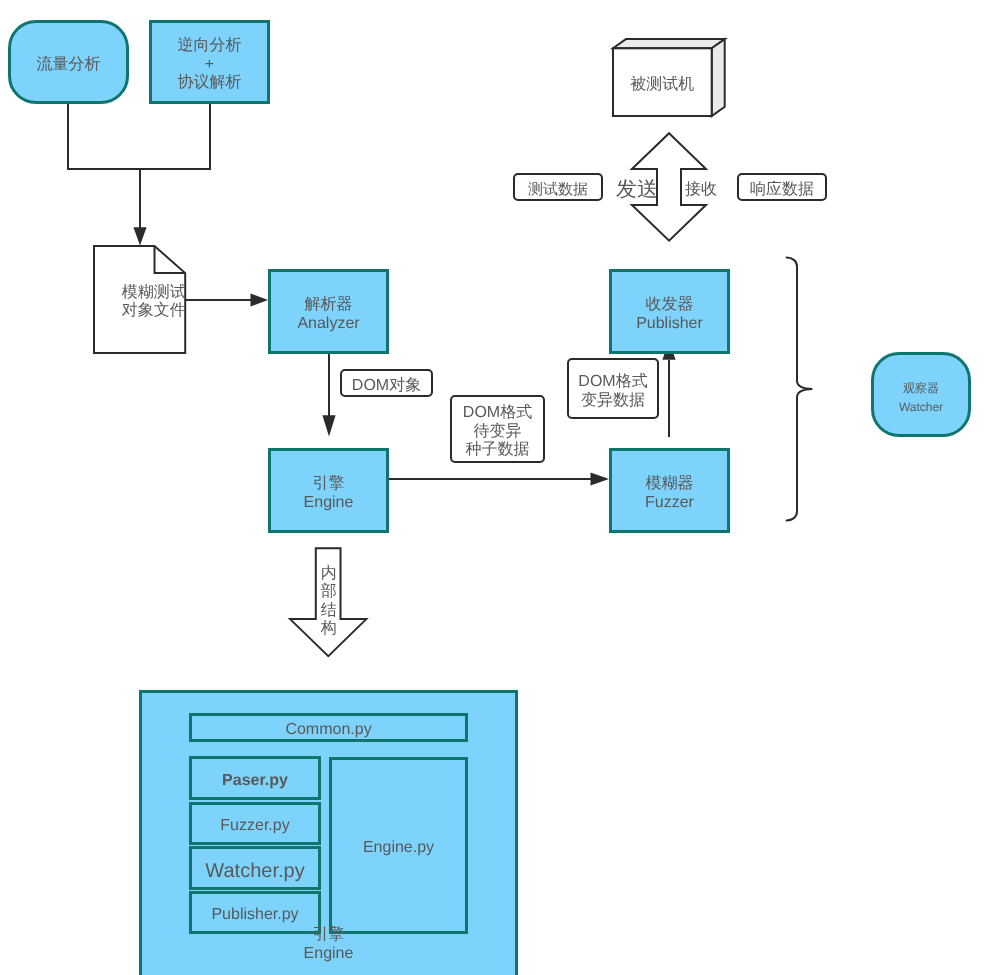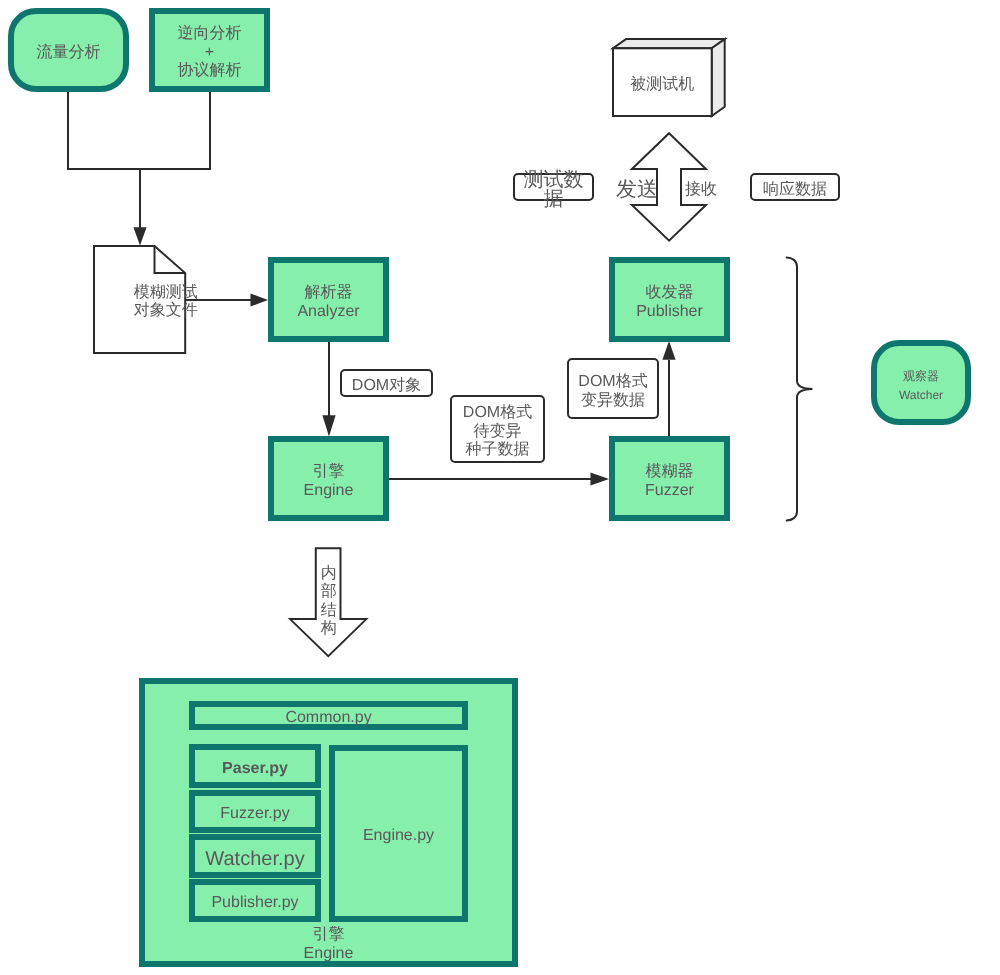--- a/index.html
+++ b/index.html
@@ -6,21 +6,21 @@
   html,body{margin:0;padding:0;background:#ffffff;}
   body{width:1000px;height:975px;overflow:hidden;
        font-family:"Liberation Sans",sans-serif;
        -webkit-font-smoothing:antialiased;
        text-rendering:geometricPrecision;}
   #canvas{position:relative;width:1000px;height:975px;background:#fff;
            will-change:transform;}
   .node{position:absolute;box-sizing:border-box;display:flex;
         align-items:center;justify-content:center;text-align:center;
         color:#595959;line-height:18.7px;padding-top:6px;}
-  .rect{box-sizing:border-box;border:6px solid #0f766e;background:#86efac;}
+  .rect{box-sizing:border-box;border:3px solid #0f766e;background:#7dd3fc;margin-top:12px;}
   .lbl{position:absolute;box-sizing:border-box;display:flex;
        align-items:center;justify-content:center;text-align:center;
        border:2px solid #2b2b2b;border-radius:5px;background:#fff;
        color:#595959;line-height:18.7px;padding-top:6px;}
   svg.layer{position:absolute;left:0;top:0;width:1000px;height:975px;
             pointer-events:none;}
 </style>
 </head>
 <body>
 
@@ -71,21 +71,21 @@
     <span>逆向分析</span>
     <span>+</span>
     <span>协议解析</span>
   </div>
 
   <div class="doc-node" style="position:absolute;left:94.2px;top:245.9px;width:91.2px;height:107px;">
     <svg width="94" height="110" viewBox="0 0 94 110" style="position:absolute;left:-1px;top:-1px;">
       <path d="M1 1 L61.5 1 L92.2 28.1 L92.2 108 L1 108 Z" fill="#ffffff" stroke="#2b2b2b" stroke-width="2" stroke-linejoin="miter"></path>
       <path d="M61.5 1 L61.5 28.1 L92.2 28.1" fill="none" stroke="#2b2b2b" stroke-width="2" stroke-linejoin="miter"></path>
     </svg>
-    <div class="node" style="position:absolute;left:16px;top:0;width:111px;height:107px;font-size:16px;flex-direction:column;">
+    <div class="node" style="position:absolute;left:4px;top:0;width:111px;height:107px;font-size:16px;flex-direction:column;">
       <span>模糊测试</span>
       <span>对象文件</span>
     </div>
   </div>
 
   <div class="node rect" style="left:268px;top:257px;width:121px;height:85px;font-size:16px;flex-direction:column;">
     <span>解析器</span>
     <span>Analyzer</span>
   </div>
 
@@ -121,25 +121,25 @@
     <span>DOM格式</span>
     <span>待变异</span>
     <span>种子数据</span>
   </div>
 
   <div class="lbl" style="left:567px;top:358px;width:92px;height:61px;font-size:16px;flex-direction:column;">
     <span>DOM格式</span>
     <span>变异数据</span>
   </div>
 
-  <div class="lbl" style="left:513px;top:173px;width:81px;height:28px;font-size:20px;">
+  <div class="lbl" style="left:513px;top:173px;width:90px;height:28px;font-size:15px;">
     <span>测试数据</span>
   </div>
 
-  <div class="lbl" style="left:737px;top:173px;width:90px;height:28px;font-size:16px;margin-left:13px;">
+  <div class="lbl" style="left:737px;top:173px;width:90px;height:28px;font-size:16px;">
     <span>响应数据</span>
   </div>
 
   <div class="node" style="left:616px;top:173px;width:42px;height:28px;font-size:21px;">
     <span>发送</span>
   </div>
 
   <div class="node" style="left:680px;top:173px;width:42px;height:28px;font-size:16px;">
     <span>接收</span>
   </div>

